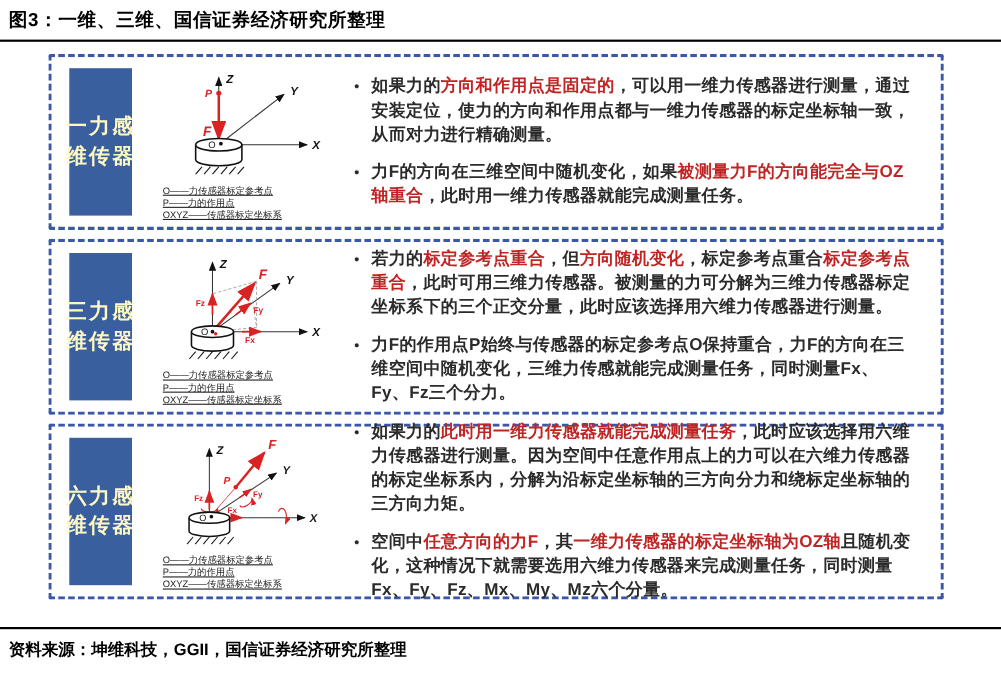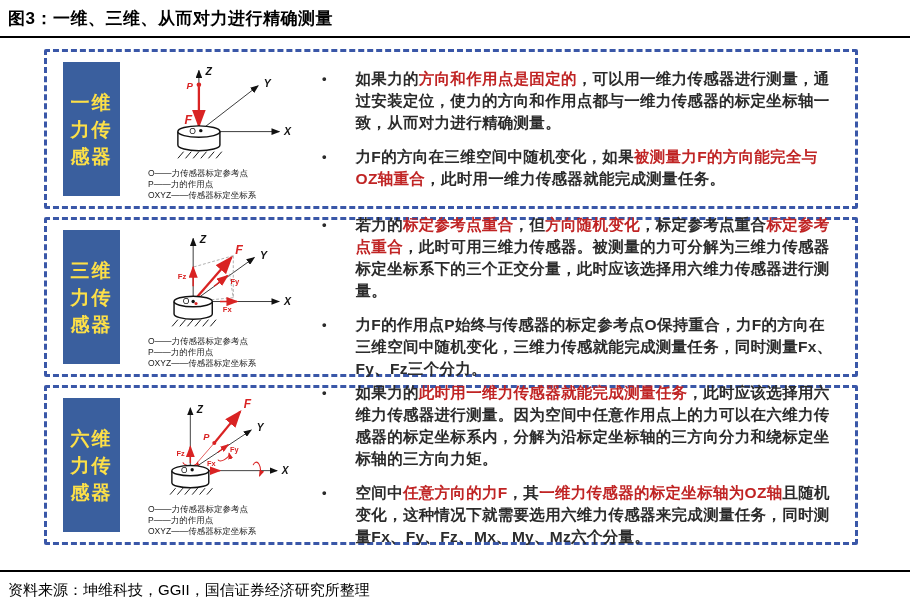--- a/index.html
+++ b/index.html
@@ -15,50 +15,50 @@
   .title-rule{position:absolute;top:36px;left:0;width:910px;height:2px;background:#000;}
   .boxes{
     position:absolute;top:49px;left:44px;width:814px;
     display:flex;flex-direction:column;gap:8px;
   }
   .sensor-box{
     box-sizing:border-box;height:160px;border:3px dashed #3a57a8;border-radius:2px;
     display:flex;align-items:stretch;padding:5px 8px 5px 10px;background:#fff;
   }
   .label-box{
-    width:57px;margin:5px 2px 5px 6px;background:#3a5f9e;color:#fde047;
-    display:flex;flex-direction:column;justify-content:center;align-items:center;
+    width:57px;margin:5px 2px 5px 6px;background:#3a5f9e;color:#fef9c3;
+    display:flex;flex-direction:row;justify-content:center;align-items:center;
     font-size:19px;font-weight:bold;line-height:27px;letter-spacing:2px;flex:none;
   }
   .diagram-col{
     width:192px;flex:none;display:flex;flex-direction:column;align-items:flex-start;
     justify-content:flex-start;padding-top:2px;margin-left:4px;
   }
-  .legend{margin:2px 0 0 22px;font-size:8.5px;line-height:11px;color:#222;white-space:nowrap;}
+  .legend{margin:2px 0 0 22px;font-size:8.5px;line-height:11px;color:#222;white-space:nowrap;text-decoration:underline;}
   .text-col{
     flex:1;display:flex;flex-direction:column;justify-content:center;gap:12px;
     padding:2px 14px 2px 4px;font-size:15.5px;font-weight:600;
   }
   .bullet{display:flex;gap:11px;}
   .dot{flex:none;font-size:13px;line-height:22px;}
-  .bullet-text{flex:1;line-height:22px;letter-spacing:0.3px;margin-left:18px;}
+  .bullet-text{flex:1;line-height:22px;letter-spacing:0.3px;}
   .red{color:#c02424;}
   .src-rule{position:absolute;top:570px;left:0;width:910px;height:2px;background:#000;}
-  .source-line{position:absolute;top:581px;left:8px;font-size:15px;font-weight:normal;color:#000;}
+  .source-line{position:absolute;top:581px;left:8px;font-size:15px;font-weight:bold;color:#000;}
   svg{display:block;}
   svg text{font-family:"Liberation Sans","DejaVu Sans",sans-serif;}
   .axis-label{font-size:11px;font-style:italic;font-weight:bold;fill:#111;}
   .pt-label{font-size:9px;fill:#111;}
   .force-label{font-size:13px;font-weight:bold;fill:#d92323;font-style:italic;}
   .comp-label{font-size:8px;font-weight:bold;fill:#d92323;}
 </style>
 </head>
 <body>
 
-<div class="fig-title">图3：一维、三维、从而对力进行精确测量</div>
+<div class="fig-title">图3：一维、三维、国信证券经济研究所整理</div>
 <div class="title-rule"></div>
 
 <div class="boxes">
 
   <div class="sensor-box">
     <div class="label-box">
         <span>一维</span>
         <span>力传</span>
         <span>感器</span>
       </div>

